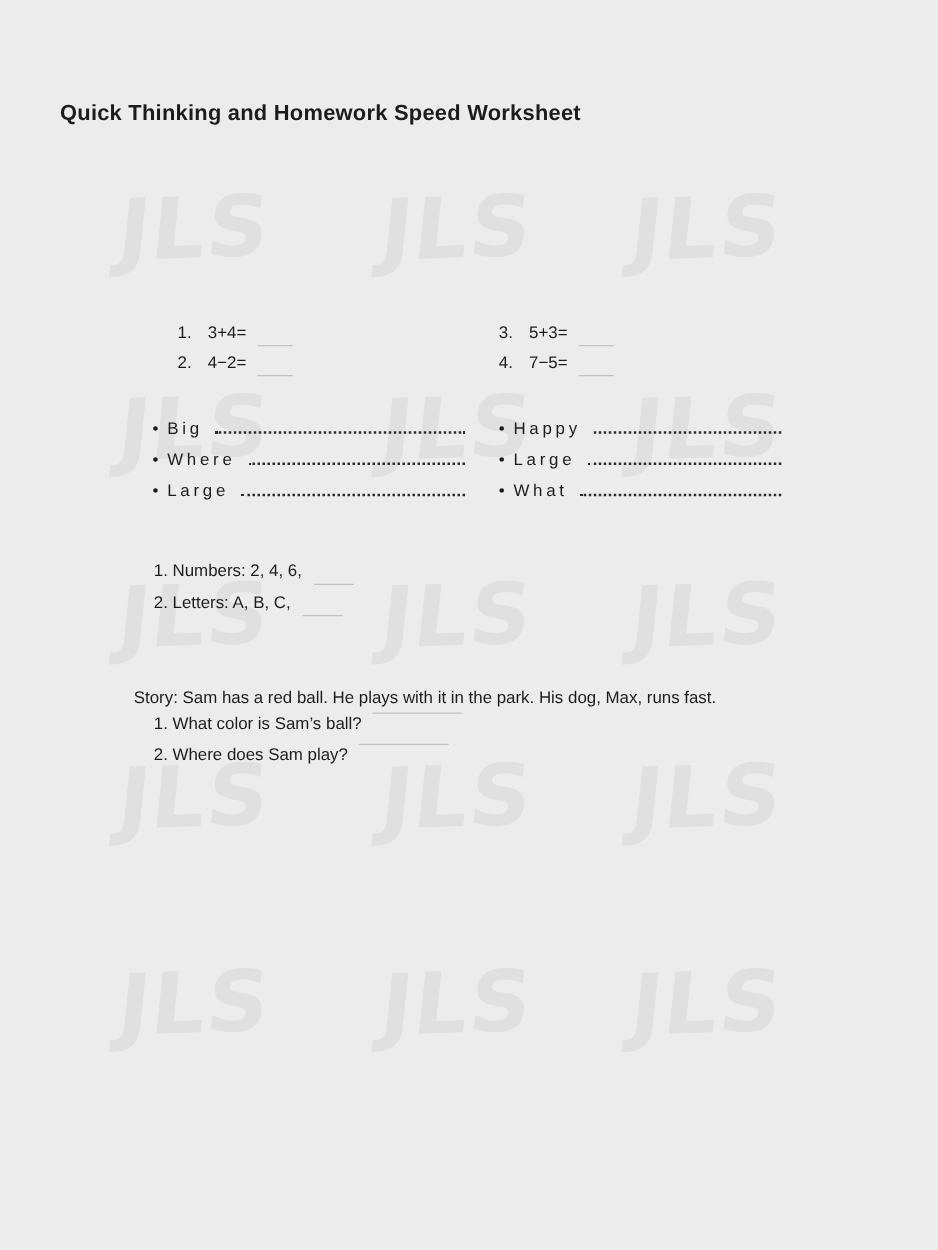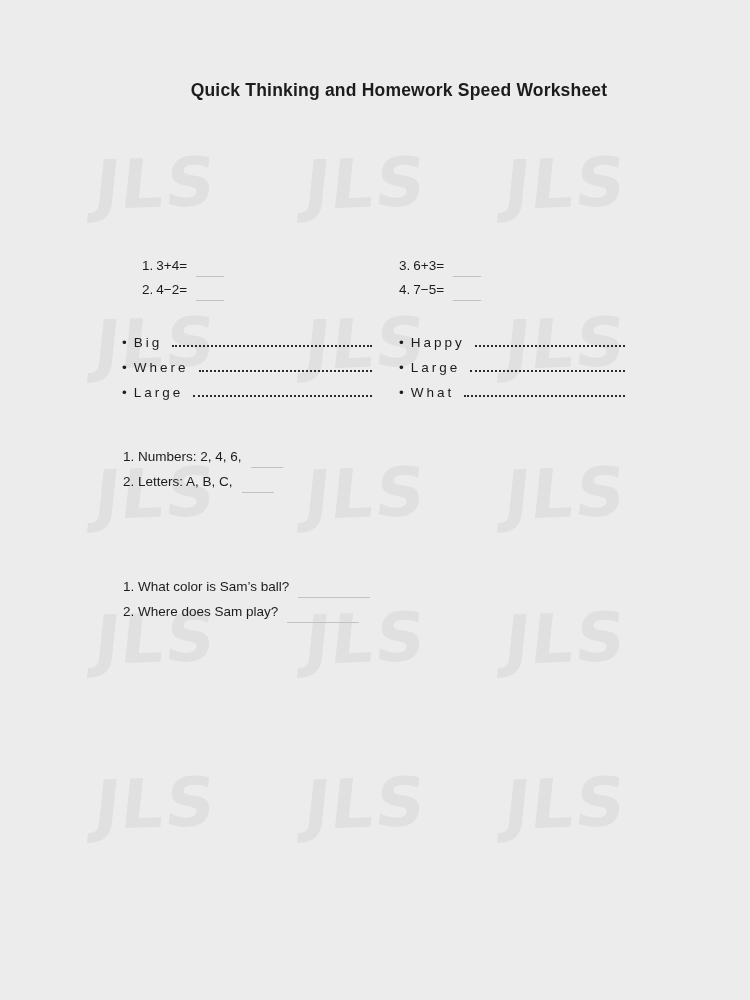--- a/index.html
+++ b/index.html
@@ -28,42 +28,42 @@
     transform: skewX(-8deg) rotate(-2deg);
     user-select: none;
     line-height: 1;
   }
 
   .content { position: absolute; inset: 0; z-index: 1; font-size: 13.5px; }
 
   .title {
     position: absolute;
     top: 80px; left: 0; right: 0;
-    text-align: center;
+    text-align: left;
     font-size: 17.5px;
     font-weight: 700;
     letter-spacing: 0.2px;
     margin-left: 48px;
   }
 
   .instructions {
     position: absolute;
     top: 161px; left: 107px;
     width: 545px;
     line-height: 1.3;
   }
 
   
   .math { position: absolute; top: 250px; left: 142px; display: flex; }
   .math-col { display: flex; flex-direction: column; }
   .math-col.left  { width: 257px; }
   .math-col.right { width: 240px; }
   .math-item { display: flex; align-items: flex-end; height: 24px; }
   .math-item .num  { margin-right: 3px; line-height: 17px; }
-  .math-item .expr { line-height: 17px; }
+  .math-item .expr { line-height: 17px; margin-left: 10px; }
 
   .blank {
     display: inline-block;
     border-bottom: 1px solid #c2c2c2;
     margin-left: 9px;
     margin-bottom: -3px;
   }
   .blank-sm { width: 28px; }
   .blank-md { width: 32px; }
   .blank-lg { width: 72px; }
@@ -83,21 +83,21 @@
   }
 
   
   .sequences { position: absolute; top: 440px; left: 123px; }
   .seq-row { display: flex; align-items: flex-end; height: 25px; }
   .seq-row span:first-child { line-height: 17px; }
 
   
   .story { position: absolute; top: 550px; left: 107px; width: 600px; }
   .questions { position: absolute; top: 570px; left: 123px; }
-  .q-row { display: flex; align-items: flex-end; height: 25px; }
+  .q-row { display: flex; align-items: flex-start; height: 25px; }
   .q-row span:first-child { line-height: 17px; }
 </style>
 </head>
 <body>
 
 <div class="page">
 
   <div class="watermark-layer">
       <div class="wm" style="left: 95px; top: 150px;">JLS</div>
       <div class="wm" style="left: 305px; top: 150px;">JLS</div>
@@ -130,21 +130,21 @@
         </div>
         <div class="math-item">
           <span class="num">2.</span>
           <span class="expr">4−2=</span>
           <span class="blank blank-sm"></span>
         </div>
       </div>
       <div class="math-col right">
         <div class="math-item">
           <span class="num">3.</span>
-          <span class="expr">6+3=</span>
+          <span class="expr">5+3=</span>
           <span class="blank blank-sm"></span>
         </div>
         <div class="math-item">
           <span class="num">4.</span>
           <span class="expr">7−5=</span>
           <span class="blank blank-sm"></span>
         </div>
       </div>
     </div>
 
@@ -189,20 +189,21 @@
       <div class="seq-row">
         <span>1. Numbers: 2, 4, 6,</span>
         <span class="blank blank-md"></span>
       </div>
       <div class="seq-row">
         <span>2. Letters: A, B, C,</span>
         <span class="blank blank-md"></span>
       </div>
     </div>
 
+    <p class="story">Story: Sam has a red ball. He plays with it in the park. His dog, Max, runs fast.</p>
 
     <div class="questions">
       <div class="q-row">
         <span>1. What color is Sam’s ball?</span>
         <span class="blank blank-lg"></span>
       </div>
       <div class="q-row">
         <span>2. Where does Sam play?</span>
         <span class="blank blank-lg"></span>
       </div>

